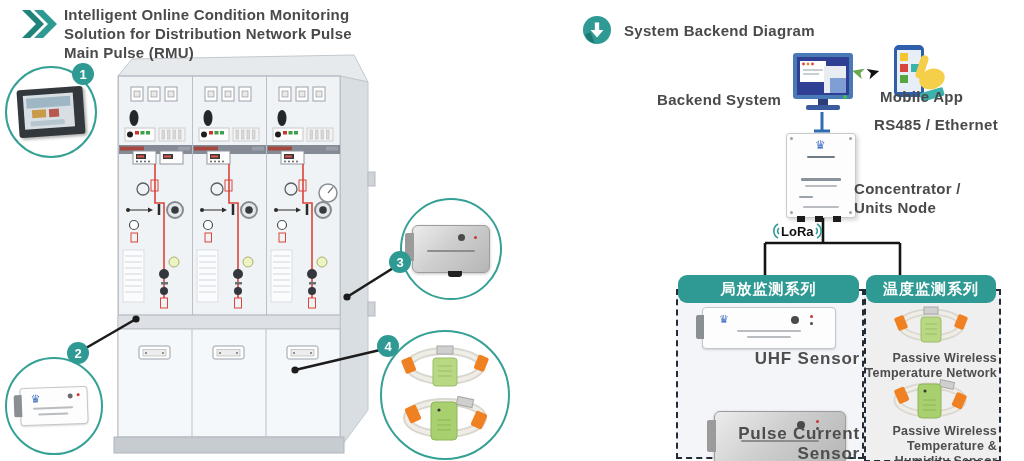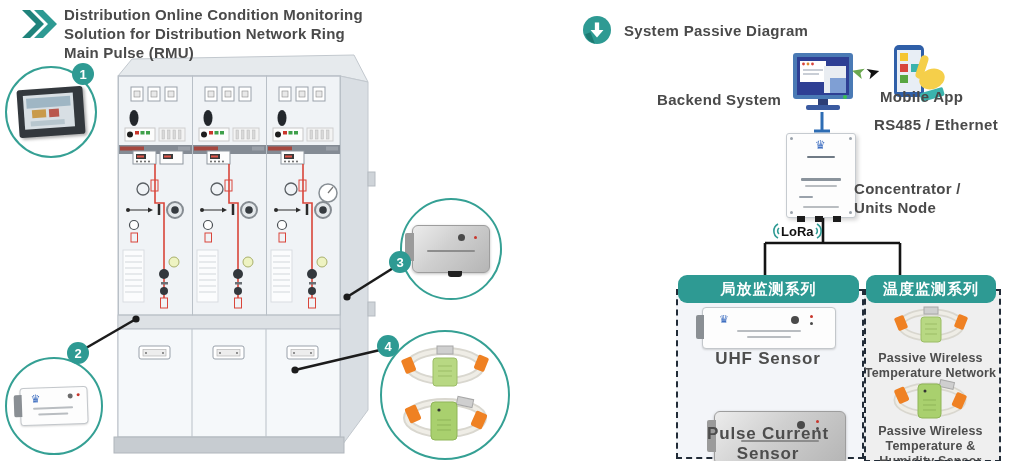--- a/index.html
+++ b/index.html
@@ -20,21 +20,21 @@
   .crown{color:#3f6fc1;font-size:11px;line-height:10px;position:absolute;left:10px;top:5px;}
   .tbar{position:absolute;background:#b9bdc1;height:2px;border-radius:1px;}
   .dev-silver{background:linear-gradient(135deg,#ececec 0%,#cfcfcf 45%,#b5b5b5 100%);border:1px solid #9d9d9d;border-radius:6px;box-shadow:0 1px 3px rgba(0,0,0,.25);position:relative;}
   .dev-silver .conn{position:absolute;left:-8px;top:15%;width:9px;height:62%;background:#9b9b9b;border-radius:2px 0 0 2px;}
   .dev-silver .nub{position:absolute;bottom:-5px;left:46%;width:14px;height:6px;background:#222;border-radius:0 0 3px 3px;}
   .sdot{position:absolute;border-radius:50%;background:#6b6b6b;}
   
   .topo-label{font-size:15px;font-weight:bold;color:#4a4a4a;letter-spacing:.3px;white-space:nowrap;z-index:4;}
   .group-box{border:2px dashed #222c38;z-index:1;}
   .group-header{background:#2e9a93;border-radius:9px;color:#fff;font-size:15px;font-weight:bold;display:flex;align-items:center;justify-content:center;letter-spacing:1px;z-index:3;}
-  .item-label{font-weight:bold;color:#4d4d4d;text-align:center;z-index:2;}
+  .item-label{font-weight:bold;color:#4d4d4d;text-align:right;z-index:2;}
   .big-label{font-size:17px;letter-spacing:.8px;}
   .small-label{font-size:12.5px;line-height:15px;letter-spacing:.2px;}
   .concentrator{background:#fdfdfd;border:1px solid #c6cbd0;border-radius:3px;box-shadow:2px 2px 4px rgba(0,0,0,.18);z-index:2;}
   .lora{display:flex;align-items:center;gap:1px;z-index:4;}
   .lora span{font-size:13px;font-weight:bold;color:#111;}
   svg{display:block;}
 </style>
 </head>
 <body>
 
@@ -56,22 +56,22 @@
     <line x1="765" y1="243" x2="900" y2="243" stroke="#141414" stroke-width="2.6"></line>
     <line x1="765" y1="243" x2="765" y2="277" stroke="#141414" stroke-width="2.6"></line>
     <line x1="900" y1="243" x2="900" y2="277" stroke="#141414" stroke-width="2.6"></line>
   </svg>
 
   <svg class="abs chevrons" width="40" height="32" viewBox="0 0 40 32">
     <polygon points="0,2 14,16 0,30 8,30 22,16 8,2" fill="#1f837b"></polygon>
     <polygon points="12,2 26,16 12,30 21,30 35,16 21,2" fill="#2e9a93"></polygon>
   </svg>
   <div class="abs title">
-    <div>Distribution Online Condition Monitoring</div>
-    <div>Solution for Distribution Network Ring</div>
+    <div>Intelligent Online Condition Monitoring</div>
+    <div>Solution for Distribution Network Pulse</div>
     <div>Main Pulse (RMU)</div>
   </div>
 
   <svg class="abs" style="left:112px;top:52px;z-index:0;" width="268" height="406" viewBox="0 0 268 406">
     <defs>
       <g id="ptop">
         <rect x="0.5" y="24" width="74" height="239" fill="none" stroke="#b9c0c7"></rect>
         <rect x="13" y="35" width="12" height="14" fill="#fff" stroke="#99a1aa"></rect>
           <rect x="16" y="39" width="6" height="6" fill="#e9e9e9" stroke="#8a8a8a" stroke-width=".6"></rect>
         <rect x="30" y="35" width="12" height="14" fill="#fff" stroke="#99a1aa"></rect>
@@ -218,21 +218,21 @@
   <div class="abs badge" style="left:377px;top:335px;">
       <span>4</span>
     </div>
 
   <svg class="abs" style="left:583px;top:16px;z-index:4;" width="28" height="28" viewBox="0 0 26 26">
     <circle cx="13" cy="13" r="13" fill="#2e9a93"></circle>
     <path d="M2,17 A13,13 0 0 0 11,25.8 L7,15 Z" fill="#1d7a72"></path>
     <rect x="11" y="6" width="4" height="8" fill="#fff"></rect>
     <polygon points="7,13 19,13 13,20" fill="#fff"></polygon>
   </svg>
-  <div class="abs topo-label" style="left:624px;top:22px;">System Passive Diagram</div>
+  <div class="abs topo-label" style="left:624px;top:22px;">System Backend Diagram</div>
 
   <svg class="abs" style="left:792px;top:52px;z-index:2;" width="62" height="62" viewBox="0 0 62 62">
     <rect x="1" y="1" width="60" height="46" rx="3" fill="#4a7ab5"></rect>
     <rect x="5" y="5" width="52" height="38" fill="#2e3f94"></rect>
     <rect x="8" y="9" width="26" height="21" fill="#fff"></rect>
     <circle cx="11.5" cy="12" r="1.4" fill="#d8453c"></circle>
       <circle cx="16" cy="12" r="1.4" fill="#e08b2f"></circle>
       <circle cx="20.5" cy="12" r="1.4" fill="#d8453c"></circle>
     <rect x="11" y="17" width="20" height="2" fill="#c9ced6"></rect>
       <rect x="11" y="21" width="16" height="2" fill="#c9ced6"></rect>

